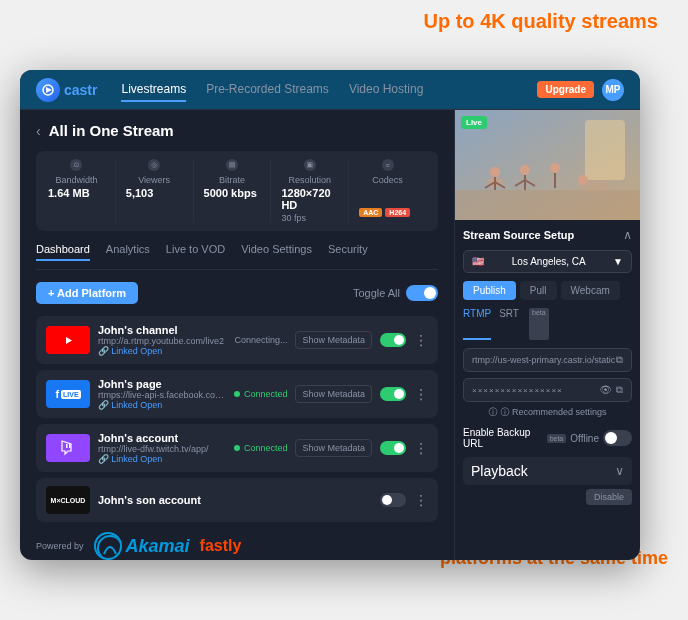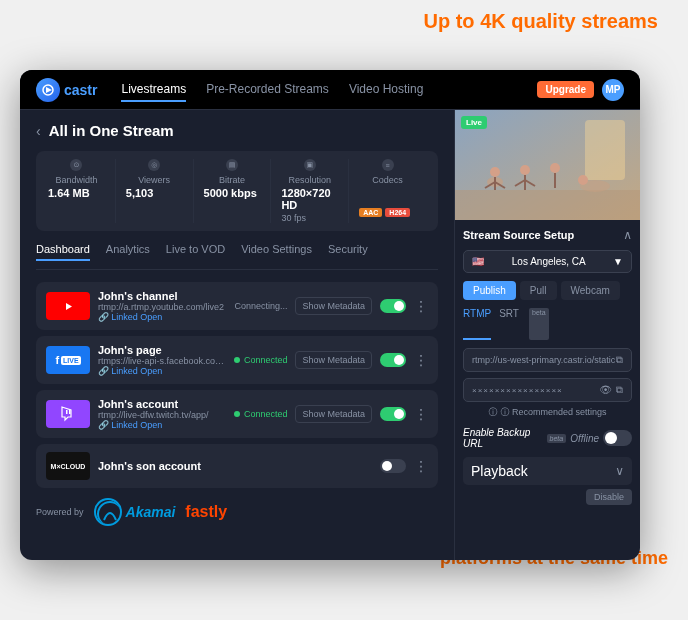--- a/index.html
+++ b/index.html
@@ -61,21 +61,21 @@
       width: 620px;
       height: 490px;
       background: #1a1f2e;
       border-radius: 12px;
       overflow: hidden;
       box-shadow: 0 10px 40px rgba(0,0,0,0.4);
     }
 
     
     .navbar {
-      background: #000000;
+      background: #0c4a6e;
       height: 40px;
       display: flex;
       align-items: center;
       padding: 8px 16px;
       border-bottom: 1px solid #2a3040;
     }
 
     .navbar-logo {
       display: flex;
       align-items: center;
@@ -459,21 +459,21 @@
       width: 28px;
       height: 28px;
       border: 2px solid #009bde;
       border-radius: 50%;
       position: relative;
       overflow: hidden;
     }
 
     .akamai-text {
       color: #009bde;
-      font-size: 14px;
+      font-size: 18px;
       font-weight: 800;
       font-style: italic;
     }
 
     .fastly-text {
       color: #ff4400;
       font-size: 16px;
       font-weight: 800;
     }
 
@@ -665,21 +665,20 @@
       align-items: center;
       justify-content: center;
       gap: 3px;
     }
 
     .backup-row {
       display: flex;
       align-items: center;
       justify-content: center;
       margin-bottom: 8px;
-      font-style: italic;
     }
 
     .backup-label {
       color: #fff;
       font-size: 10px;
       font-weight: 500;
     }
 
     .playback-section {
       background: #242938;
@@ -796,20 +795,27 @@
       </div>
 
       <div class="tabs-row">
         <span class="tab active">Dashboard</span>
         <span class="tab">Analytics</span>
         <span class="tab">Live to VOD</span>
         <span class="tab">Video Settings</span>
         <span class="tab">Security</span>
       </div>
 
+      <div class="platform-bar">
+        <div class="add-btn">+ Add Platform</div>
+        <div class="toggle-all">
+          <span>Toggle All</span>
+          <div class="toggle-switch"></div>
+        </div>
+      </div>
 
       <div class="platform-row">
         <div class="platform-logo youtube-logo">
           <svg width="18" height="13" viewBox="0 0 18 13">
             <rect width="18" height="13" rx="3" fill="#ff0000"></rect>
             <polygon points="7,3 13,6.5 7,10" fill="white"></polygon>
           </svg>
         </div>
         <div class="platform-info">
           <div class="platform-name">John's channel</div>

